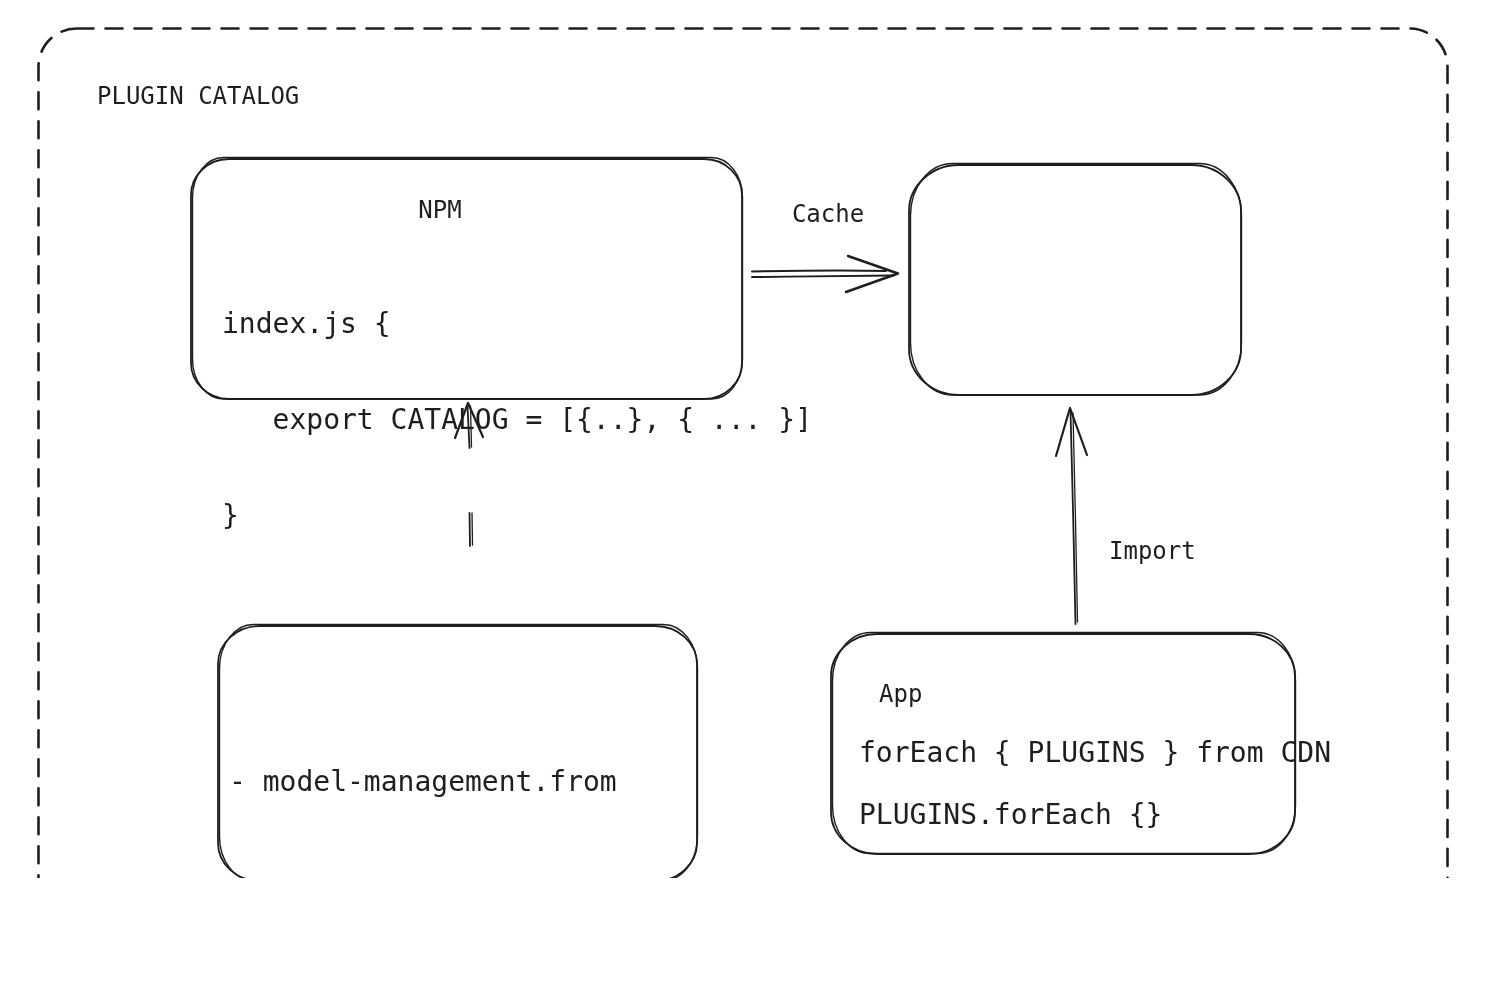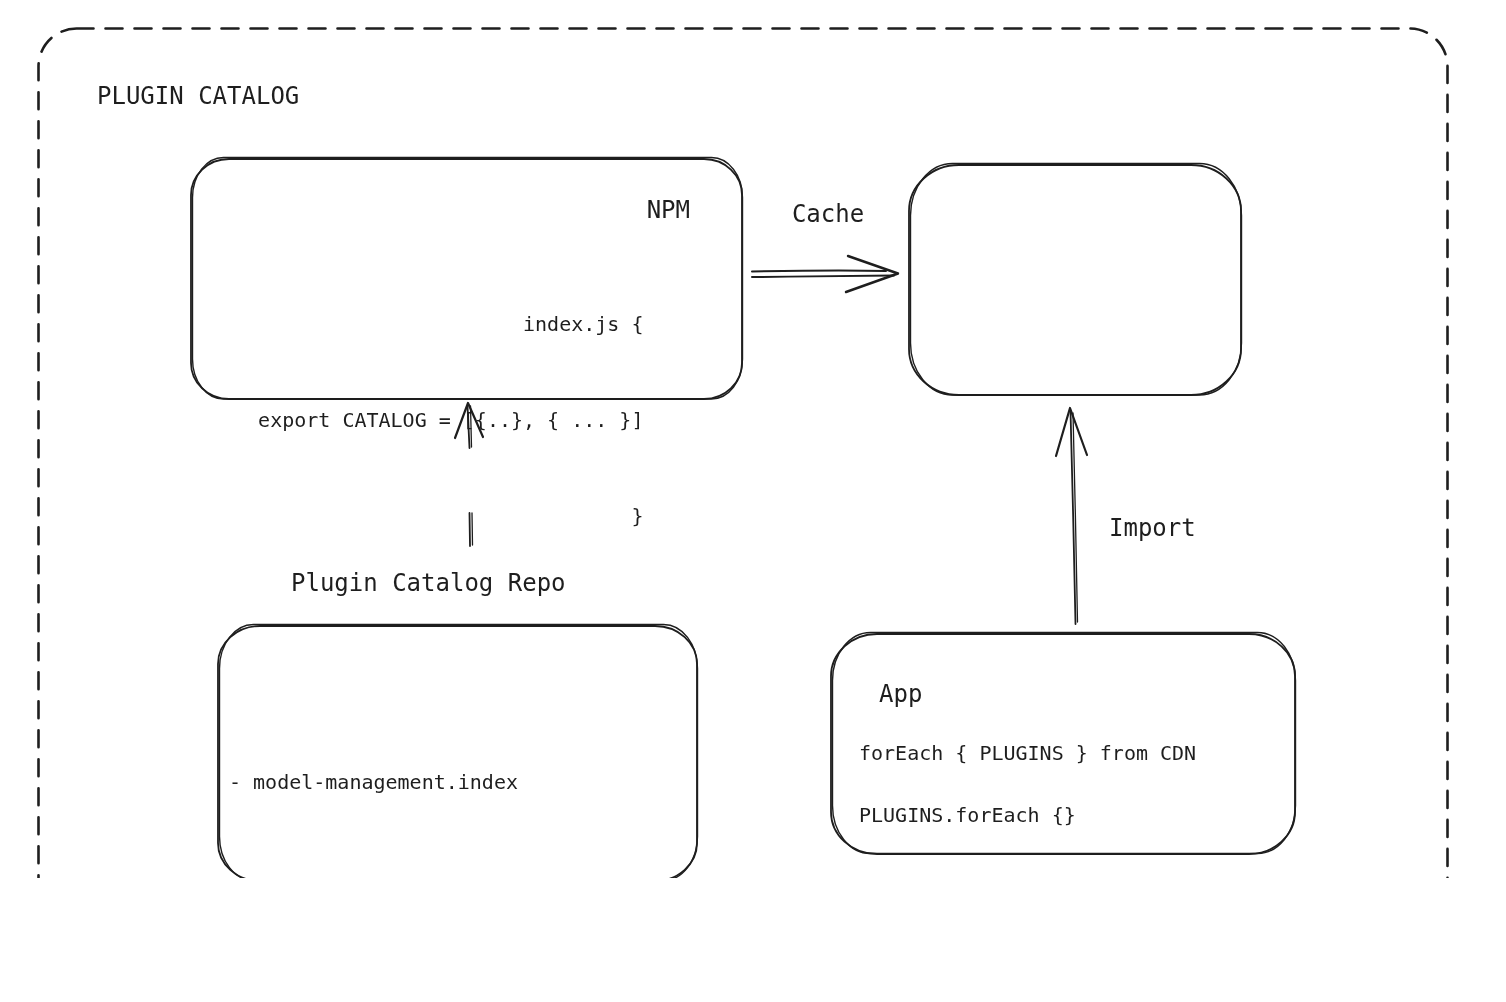--- a/index.html
+++ b/index.html
@@ -24,23 +24,22 @@
     height: 1002px;
   }
   .t {
     position: absolute;
     font-size: 24px;
     line-height: 28px;
     white-space: pre;
     color: #1e1e1e;
   }
   .code {
-    font-size: 20px;
+    font-size: 28px;
     line-height: 32px;
-    text-align: right;
   }
   .center { text-align: center; }
 </style>
 </head>
 <body>
 
 <div class="canvas">
 
   <svg class="shapes" viewBox="0 0 1506 1002" aria-hidden="true">
     <g fill="none" stroke="#1e1e1e" stroke-linecap="round" stroke-linejoin="round">
@@ -86,38 +85,37 @@
       <g>
         <path d="M1056 456 L1070 408 L1087 455" stroke-width="2.2"></path>
         <path d="M1070.5 411 C1072 480, 1074.5 555, 1075.5 624" stroke-width="1.8"></path>
         <path d="M1073 413 C1074.5 480, 1076.5 555, 1077.5 622" stroke-width="1.3"></path>
       </g>
     </g>
   </svg>
 
   <div class="t" style="left:97px; top:82px;">PLUGIN CATALOG</div>
 
-  <div class="t center" style="left:190px; top:196px; width:500px;text-align:right;">NPM</div>
+  <div class="t center" style="left:190px; top:196px; width:500px;">NPM</div>
   <div class="t code" style="left:222px; top:244px;">
     <div>index.js {</div>
     <div>   export CATALOG = [{..}, { ... }]</div>
     <div>}</div>
   </div>
 
   <div class="t center" style="left:758px; top:200px; width:140px;">Cache</div>
 
 
   <div class="t center" style="left:338px; top:450px; width:260px; line-height:31px;">
   </div>
 
-  <div class="t" style="left:291px; top:569px;">Plugin Catalog Repo</div>
   <div class="t code" style="left:229px; top:702px;">
-    <div>- model-management.index</div>
+    <div>- model-management.from</div>
     <div>...</div>
   </div>
 
-  <div class="t" style="left:1109px; top:514px;">Import</div>
+  <div class="t" style="left:1109px; top:537px;">Import</div>
 
   <div class="t" style="left:862px; top:680px;margin-left:17px;">App</div>
   <div class="t code" style="left:859px; top:737px;">forEach { PLUGINS } from CDN</div>
   <div class="t code" style="left:859px; top:799px;">PLUGINS.forEach {}</div>
 
 </div>
 
 </body></html>

